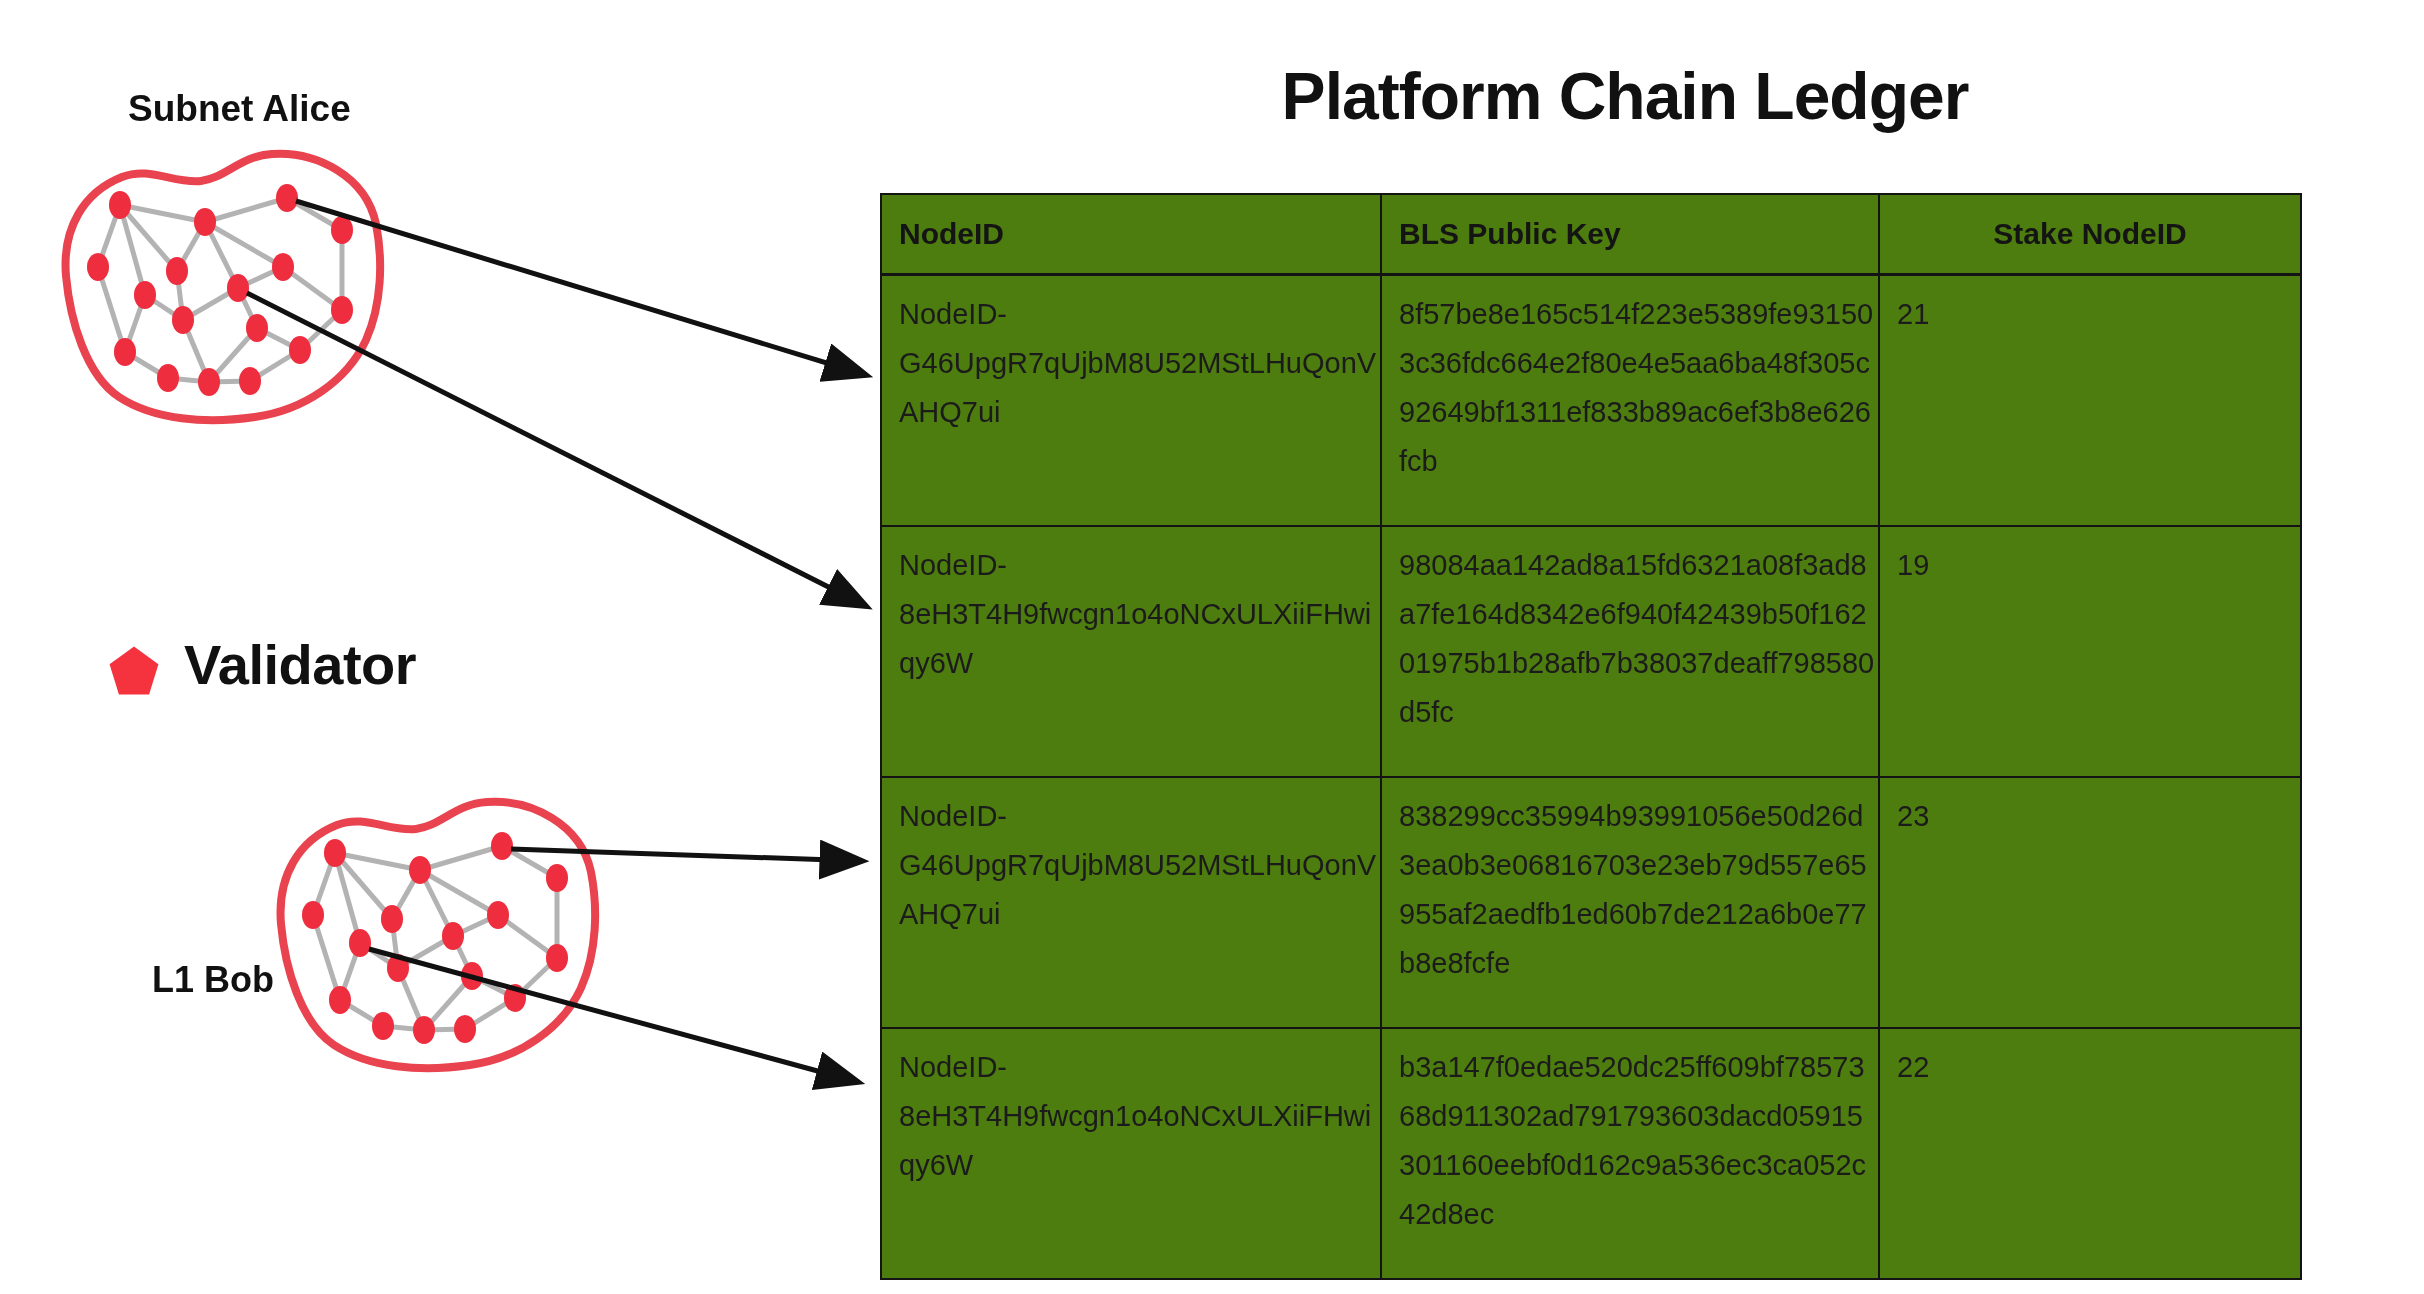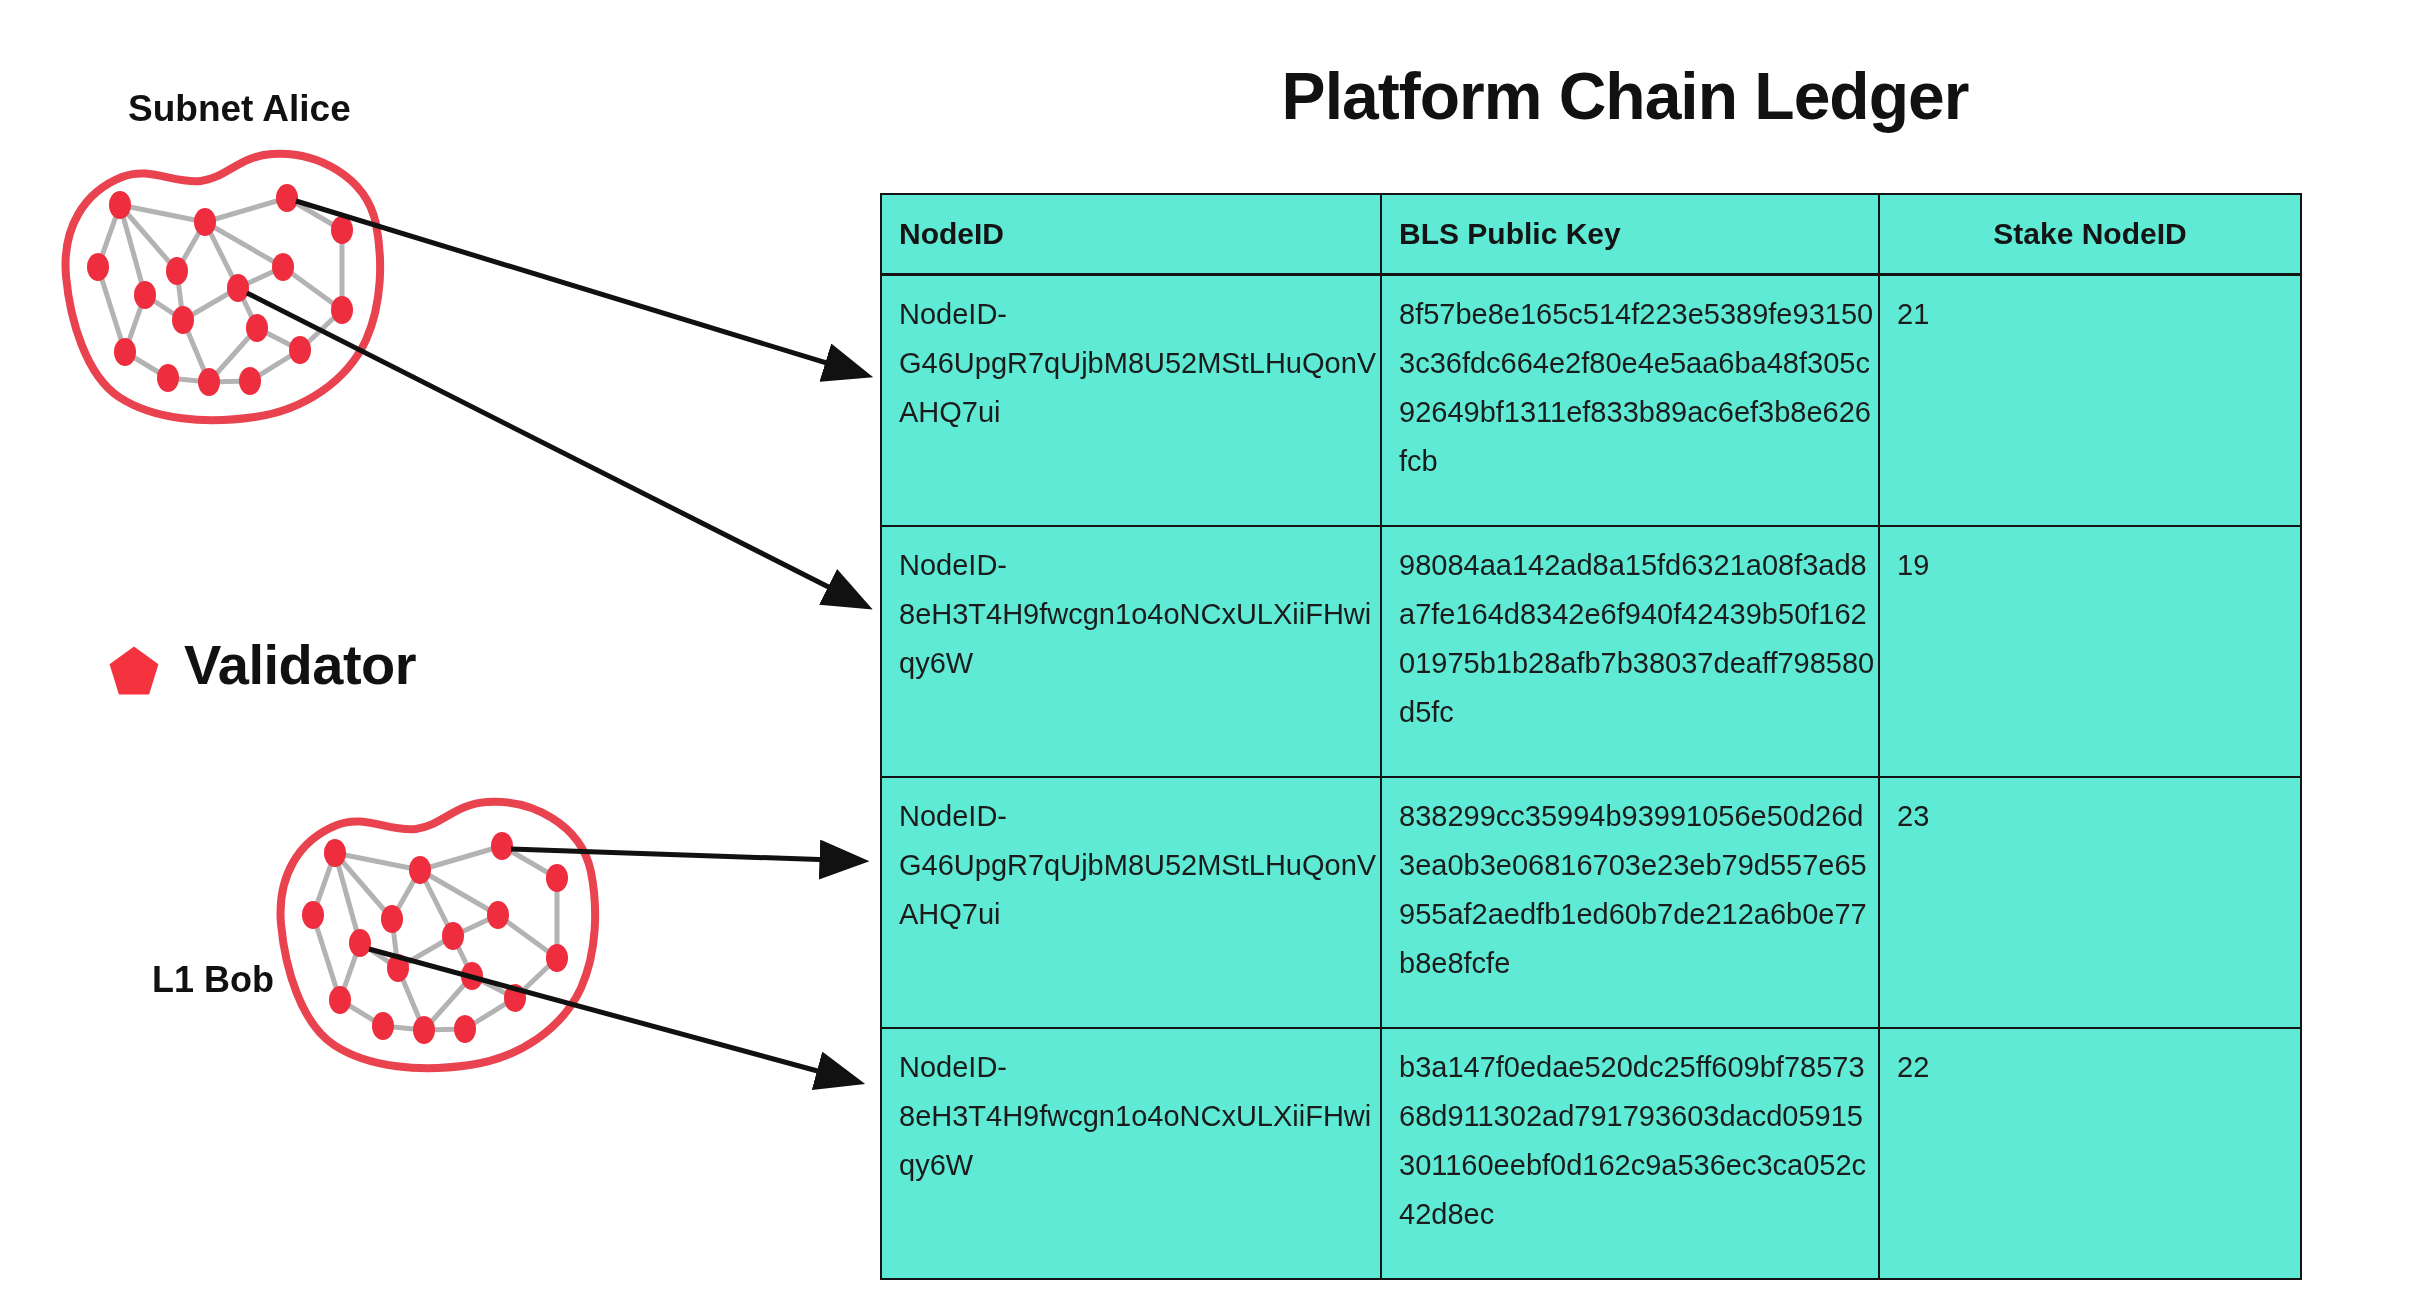--- a/index.html
+++ b/index.html
@@ -19,21 +19,21 @@
   }
   .cluster-label{position:absolute;font-weight:700;color:#111;}
   .cluster-label.alice{left:128px;top:88px;font-size:37px;}
   .cluster-label.bob{left:152px;top:959px;font-size:36px;}
   .legend{position:absolute;left:108px;top:632px;display:flex;align-items:flex-end;gap:24px;}
   .legend .label{font-size:56px;font-weight:800;color:#111;letter-spacing:-0.5px;}
   table.ledger{
     position:absolute;left:880px;top:193px;
     border-collapse:collapse;table-layout:fixed;
     width:1420px;
-    background:#5eead4;
+    background:#4d7c0f;
   }
   table.ledger th, table.ledger td{
     border:2px solid #141414;
     vertical-align:top;
     font-size:29px;
   }
   table.ledger thead th{
     height:78px;vertical-align:middle;
     font-size:30px;font-weight:700;
     border-bottom-width:3px;

